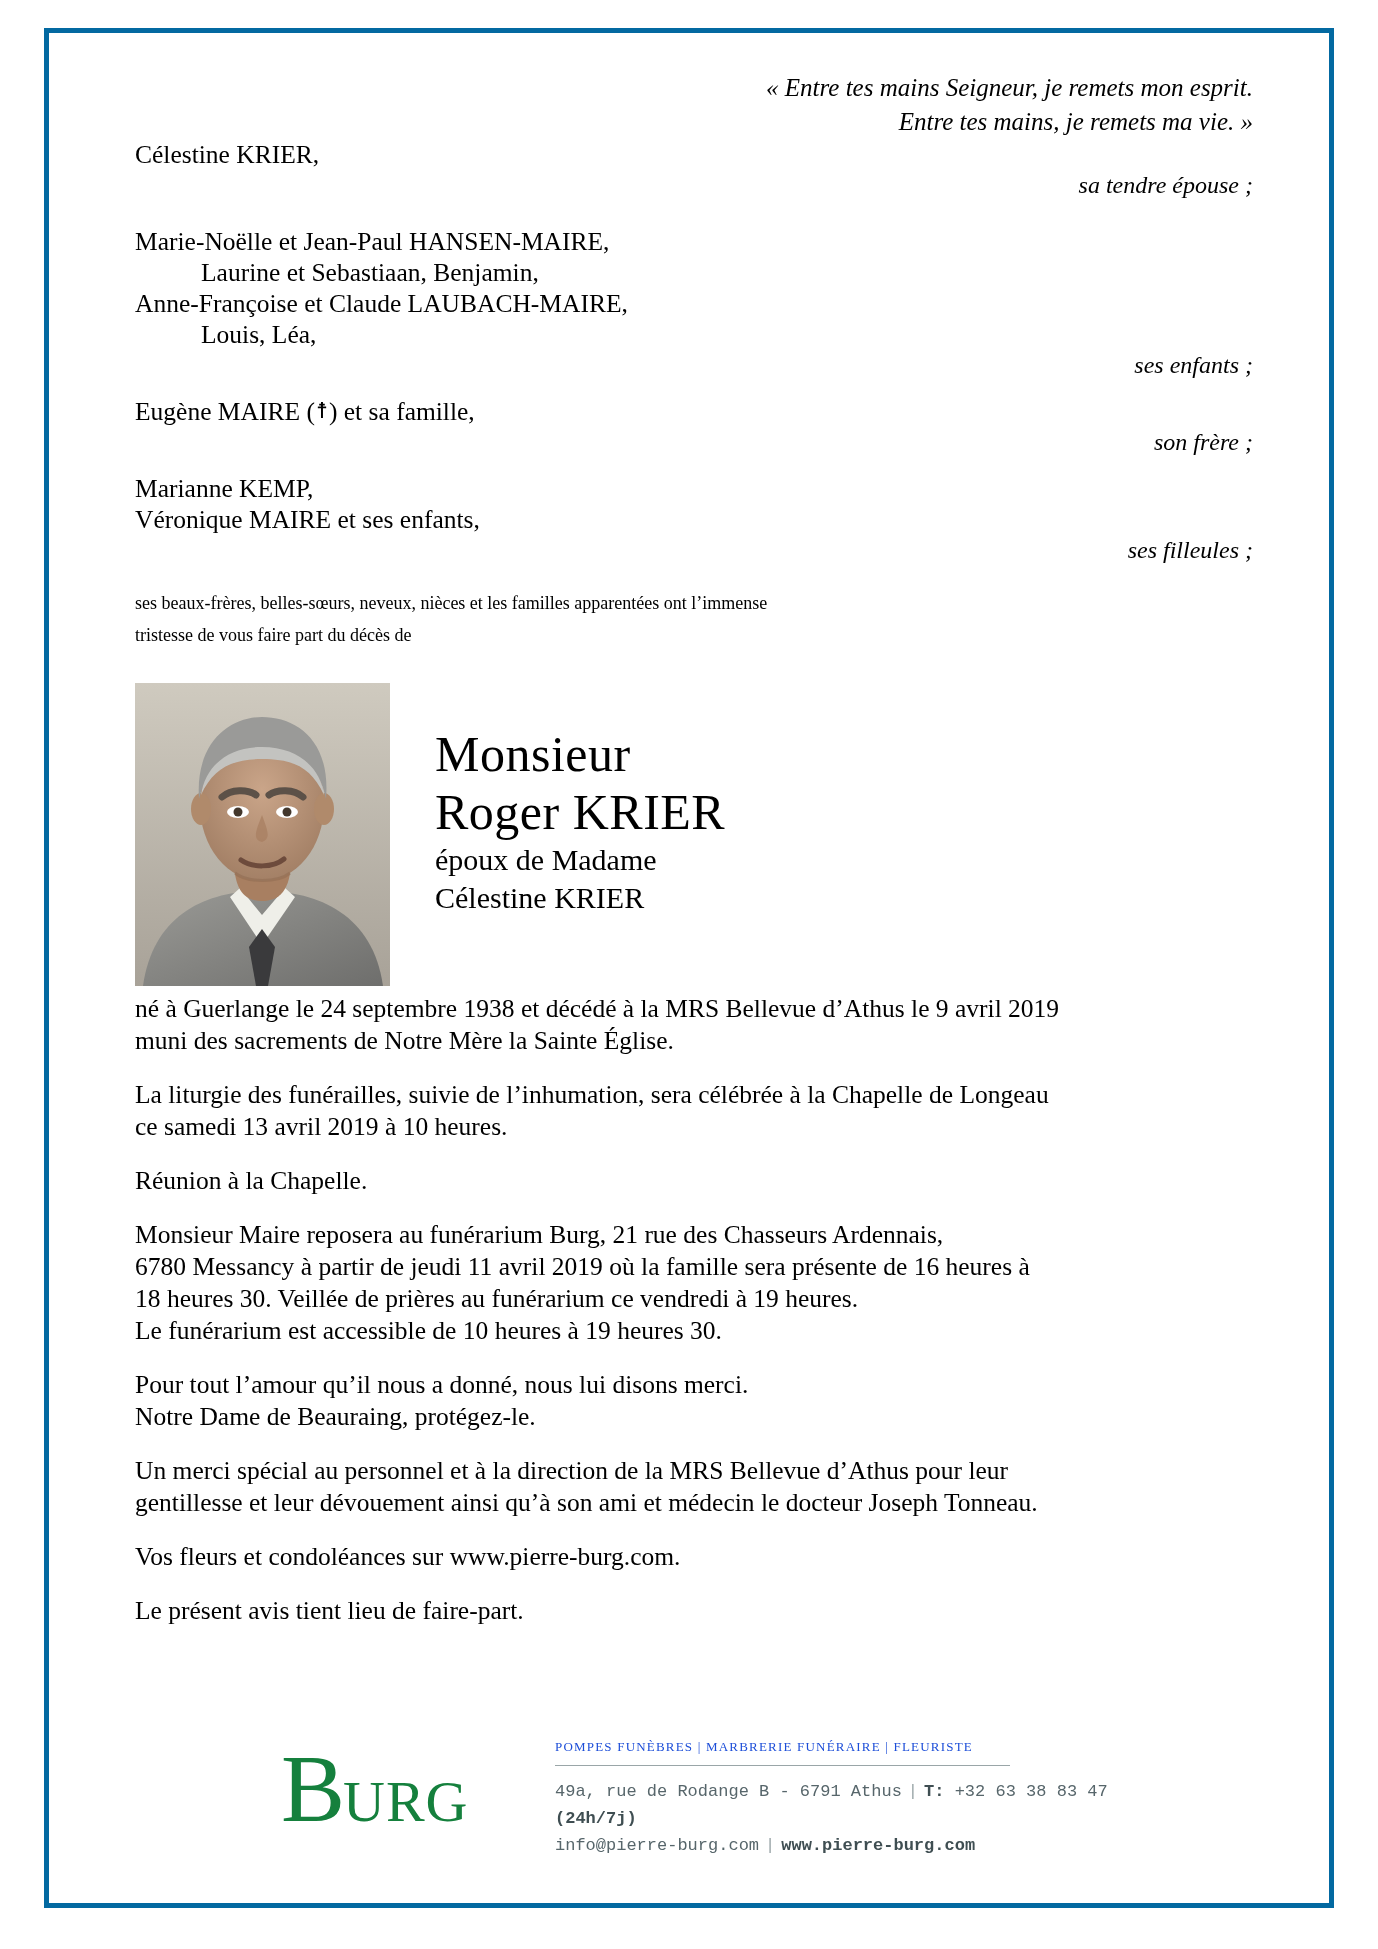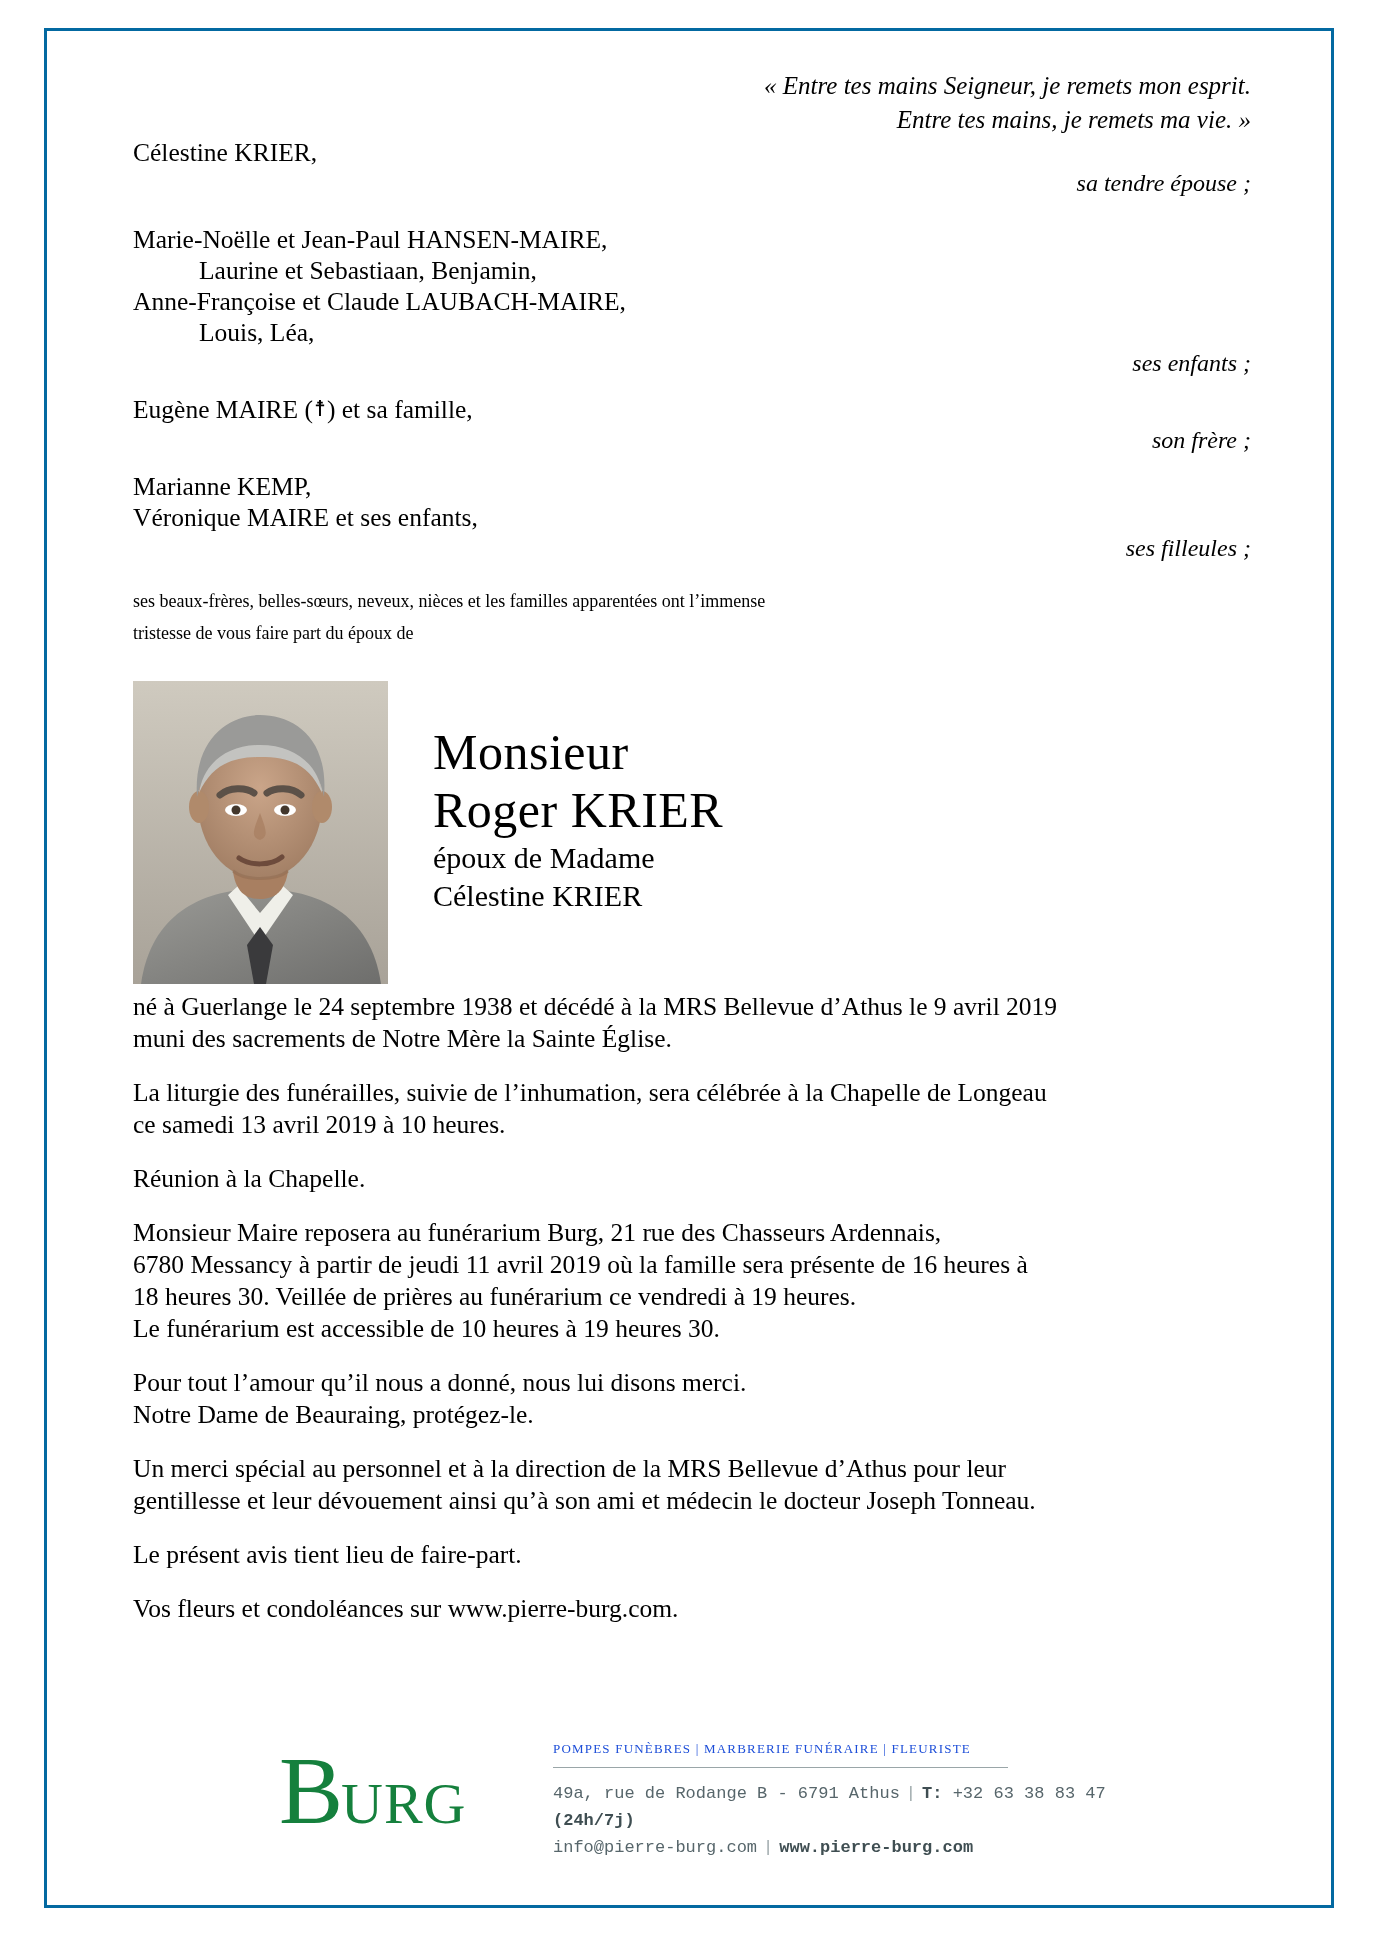--- a/index.html
+++ b/index.html
@@ -13,21 +13,21 @@
     font-family: "Liberation Serif", serif;
     color: #000000;
     position: relative;
   }
   .page {
     position: absolute;
     left: 44px;
     top: 28px;
     width: 1290px;
     height: 1880px;
-    border: 3px solid #0369a1;
+    border: 5px solid #0369a1;
     box-sizing: border-box;
     background: #ffffff;
   }
   .inner {
     position: absolute;
     left: 86px;
     top: 30px;
     width: 1118px;
   }
   
@@ -203,21 +203,21 @@
       <div class="gap-sm"></div>
 
       <div class="line">Marianne KEMP,</div>
       <div class="line">Véronique MAIRE et ses enfants,</div>
       <div class="role">ses filleules ;</div>
 
     </div>
 
     <div class="para">
       <div>ses beaux-frères, belles-sœurs, neveux, nièces et les familles apparentées ont l’immense</div>
-      <div>tristesse de vous faire part du époux de</div>
+      <div>tristesse de vous faire part du décès de</div>
     </div>
 
     <div class="portrait-row">
 
       <div class="portrait">
         <svg width="255" height="303" viewBox="0 0 255 303" xmlns="http://www.w3.org/2000/svg" aria-label="portrait">
           <defs>
             <linearGradient id="bg" x1="0" y1="0" x2="0" y2="1">
               <stop offset="0" stop-color="#cfcabf"></stop>
               <stop offset="1" stop-color="#a8a298"></stop>
@@ -298,23 +298,23 @@
       <p>
         <span>Pour tout l’amour qu’il nous a donné, nous lui disons merci.</span><br>
         <span>Notre Dame de Beauraing, protégez-le.</span>
       </p>
 
       <p>
         <span>Un merci spécial au personnel et à la direction de la MRS Bellevue d’Athus pour leur</span><br>
         <span>gentillesse et leur dévouement ainsi qu’à son ami et médecin le docteur Joseph Tonneau.</span>
       </p>
 
+      <p>Vos fleurs et condoléances sur www.pierre-burg.com.</p>
+
       <p>Le présent avis tient lieu de faire-part.</p>
-
-      <p>Vos fleurs et condoléances sur www.pierre-burg.com.</p>
 
     </div>
 
   </div>
 
   <div class="footer">
 
     <div class="logo">
       <span class="b">B</span><span class="urg">URG</span>
     </div>

